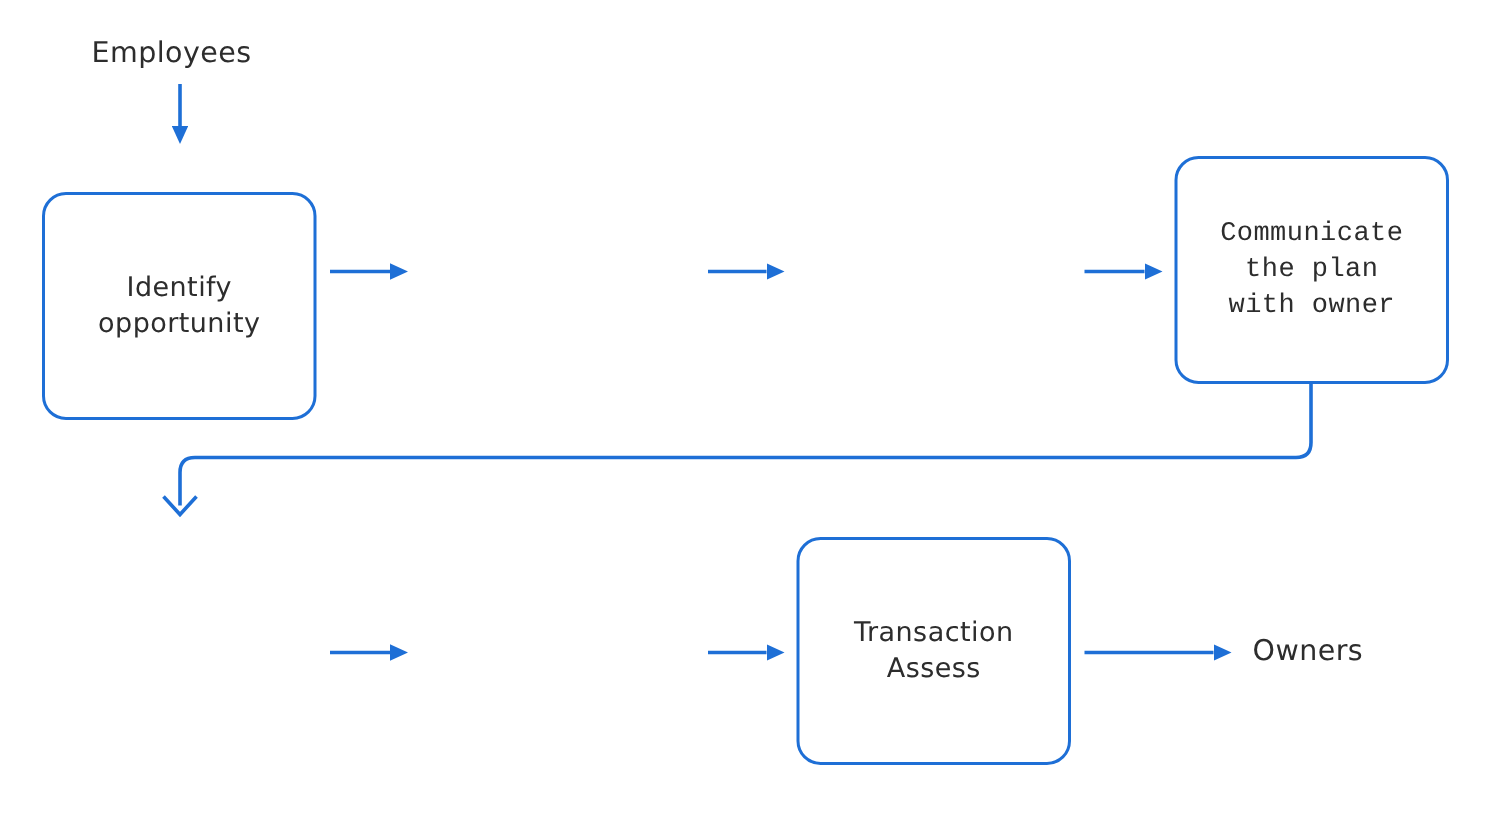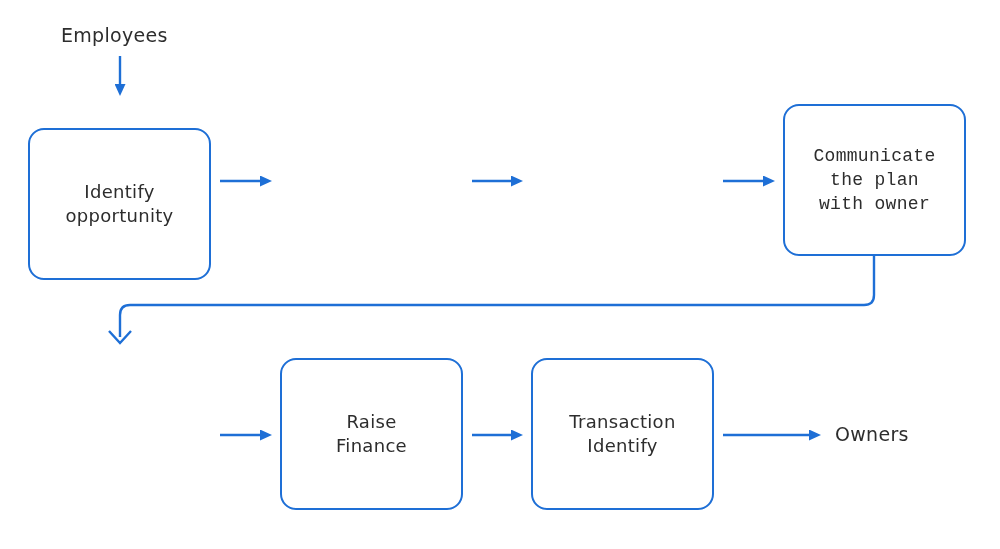--- a/index.html
+++ b/index.html
@@ -78,20 +78,18 @@
   </svg>
 
   <div class="flow-label start-label">Employees</div>
 
   <div class="node n1">Identify
 opportunity</div>
   <div class="node n4">Communicate
 the plan
 with owner</div>
 
-  <div class="node n6">Raise
-Finance</div>
   <div class="node n7">Transaction
-Identify</div>
+Assess</div>
 
   <div class="flow-label end-label">Owners</div>
 
 </div>
 
 </body></html>

